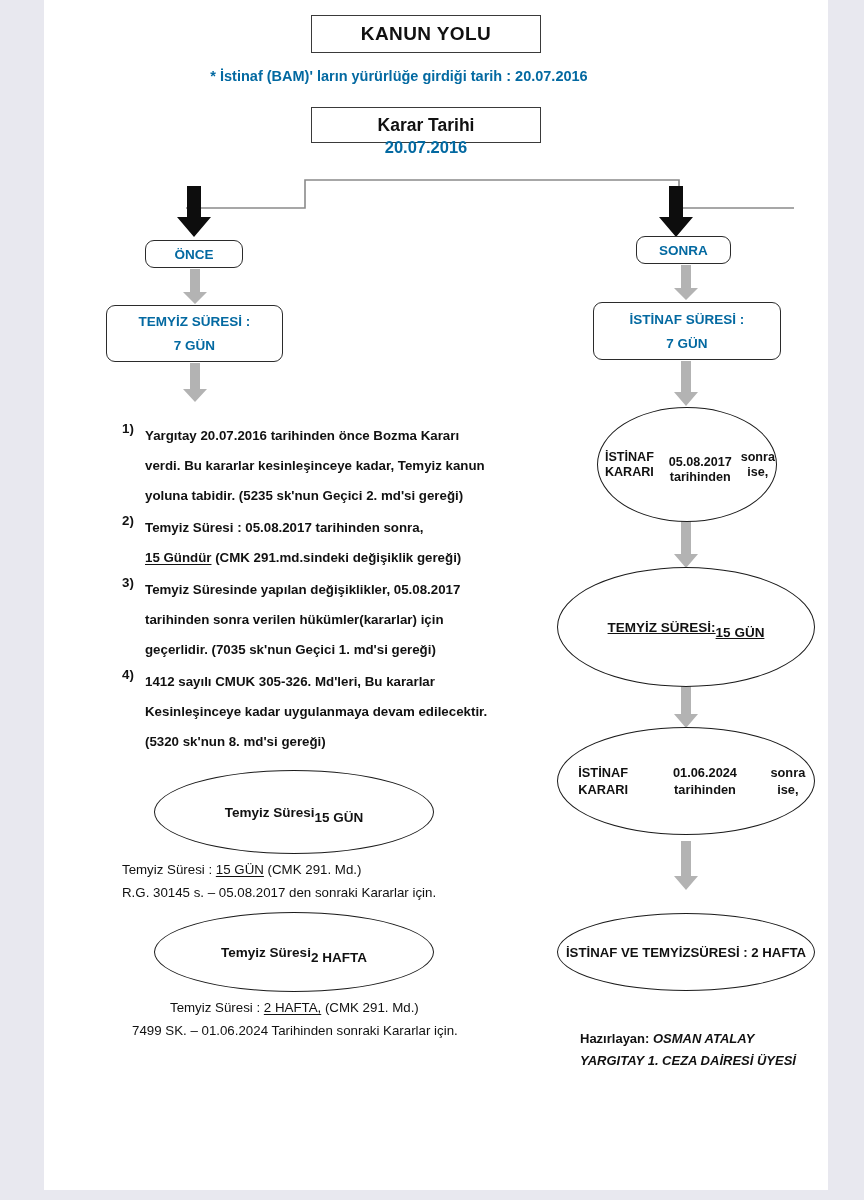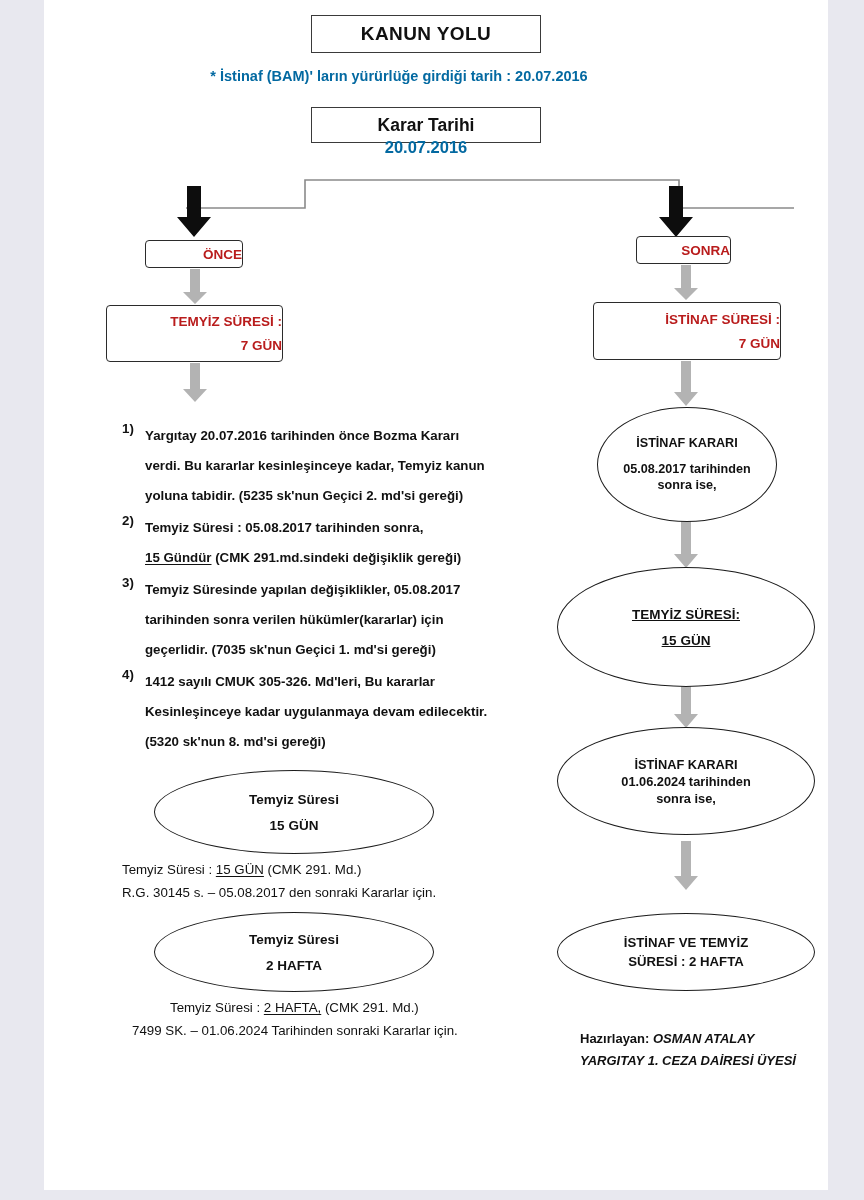--- a/index.html
+++ b/index.html
@@ -20,34 +20,34 @@
   
   .hdrbox{
     border:1.5px solid #3a3a3a;
     background:#fff;
     display:flex;align-items:center;justify-content:center;
     font-weight:bold;color:#111;
     box-sizing:border-box;
   }
   .rbox{
     border:1.6px solid #2b2b2b;
-    border-radius:4px;
+    border-radius:9px;
     background:#fff;
-    display:flex;flex-direction:column;align-items:flex-end;justify-content:center;
-    font-weight:bold;color:#b91c1c;
+    display:flex;flex-direction:column;align-items:center;justify-content:center;
+    font-weight:bold;color:#0369a1;
     box-sizing:border-box;
   }
   .rbox .l2{margin-top:9px;}
   .plain{color:#0369a1;font-weight:bold;}
   
   .ell{
     border:1.7px solid #1c1c1c;
     border-radius:50%;
     background:#fff;
-    display:flex;flex-direction:column;align-items:center;justify-content:center;
+    display:flex;flex-direction:row;align-items:center;justify-content:center;
     text-align:center;font-weight:bold;color:#111;
     box-sizing:border-box;
   }
   .ell .gap{margin-top:11px;}
   .ell .tight{margin-top:1px;}
   
   .listwrap{
     position:absolute;
     font-weight:bold;color:#111;
     font-size:13.3px;

